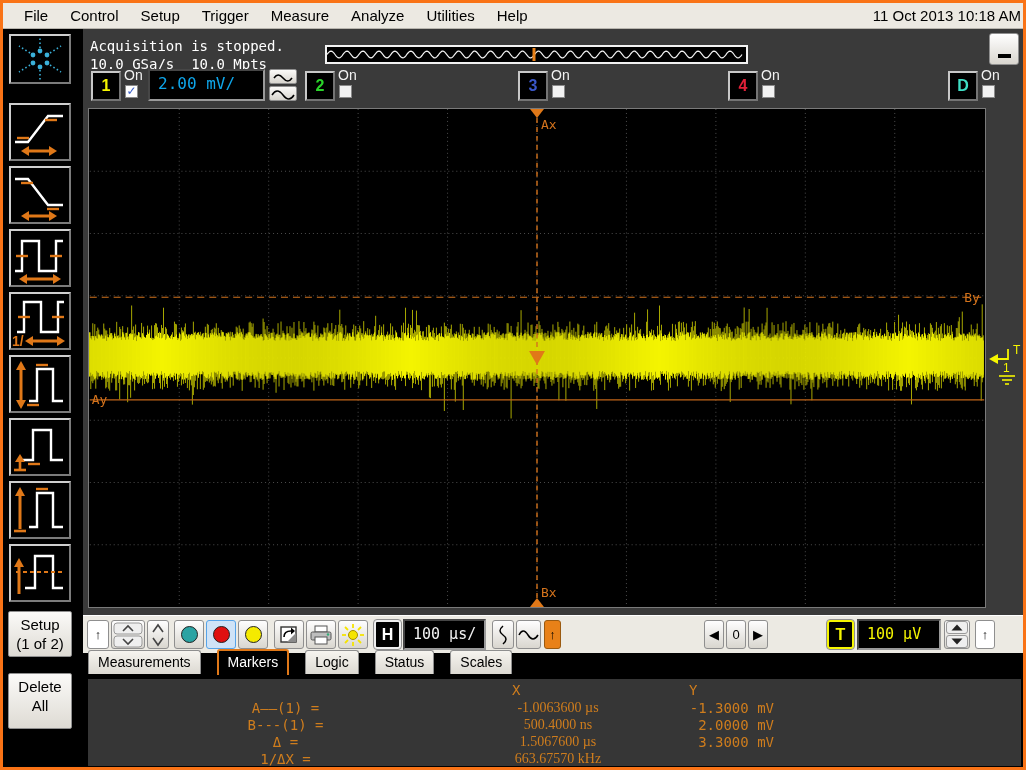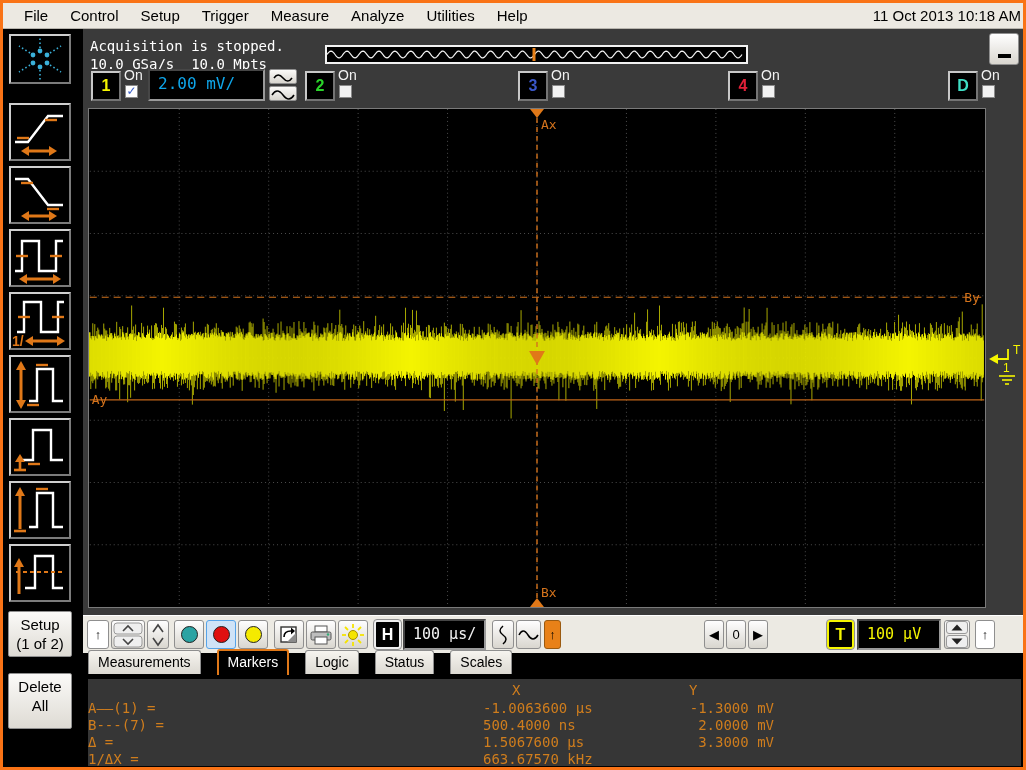--- a/index.html
+++ b/index.html
@@ -63,22 +63,22 @@
   .tab{height:24px;background:linear-gradient(#f6f4ef,#dcd9d2);border:1px solid #8f8f8f;
        border-bottom:none;border-radius:3px 3px 0 0;font-size:14px;color:#000;
        padding:3px 9px 0 9px;cursor:pointer;}
   .tab.selected{background:#000;color:#fff;border:2px solid #e07818;border-bottom:none;height:26px;}
 
   
   #markers-panel{left:85px;top:676px;width:933px;height:87px;background:#363636;
                  color:#cf7d1d;font-size:14px;}
   .mhead{position:absolute;top:3px;}
   .mrow{position:absolute;left:0;width:100%;display:flex;white-space:pre;}
-  .mlabel{width:395px;text-align:left;}
-  .mx{width:150px;text-align:left;}
+  .mlabel{width:395px;text-align:center;}
+  .mx{width:150px;text-align:center;font-family:Liberation Serif, serif;}
   .my{width:141px;text-align:right;}
 </style>
 </head>
 <body>
 
 <div id="root">
 
   <div id="menubar" class="abs">
     <span class="menu-item">File</span>
     <span class="menu-item">Control</span>
@@ -411,21 +411,21 @@
 
   <div id="markers-panel" class="abs mono">
     <span class="mhead" style="left:424px">X</span>
     <span class="mhead" style="left:601px">Y</span>
     <div class="mrow" style="top:21px">
       <span class="mlabel">A——(1) =</span>
       <span class="mx">-1.0063600 µs</span>
       <span class="my">-1.3000 mV</span>
     </div>
     <div class="mrow" style="top:38px">
-      <span class="mlabel">B---(7) =</span>
+      <span class="mlabel">B---(1) =</span>
       <span class="mx">500.4000 ns</span>
       <span class="my">2.0000 mV</span>
     </div>
     <div class="mrow" style="top:55px">
       <span class="mlabel">Δ =</span>
       <span class="mx">1.5067600 µs</span>
       <span class="my">3.3000 mV</span>
     </div>
     <div class="mrow" style="top:72px">
       <span class="mlabel">1/ΔX =</span>

